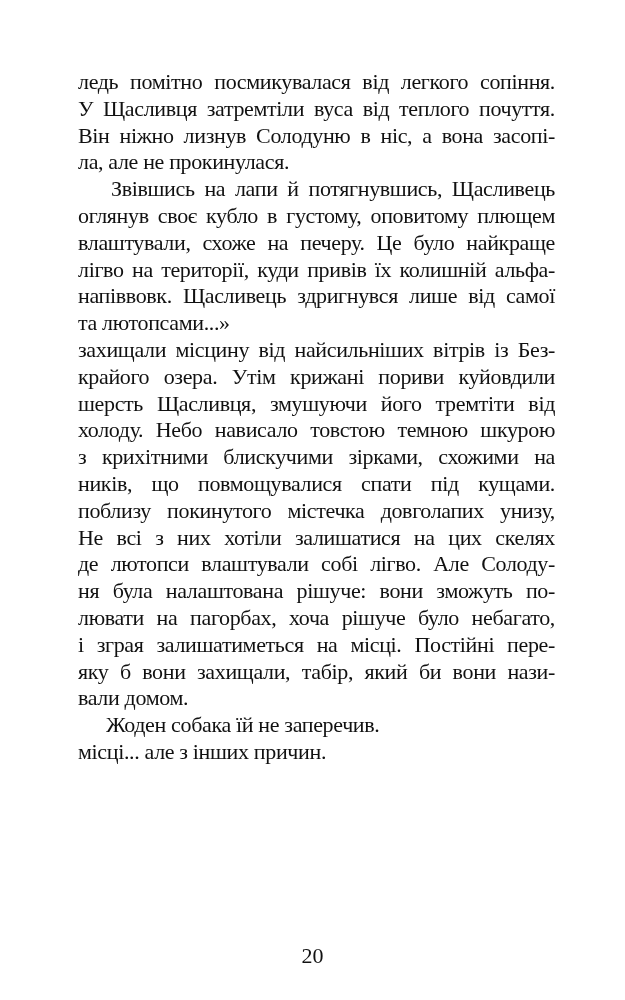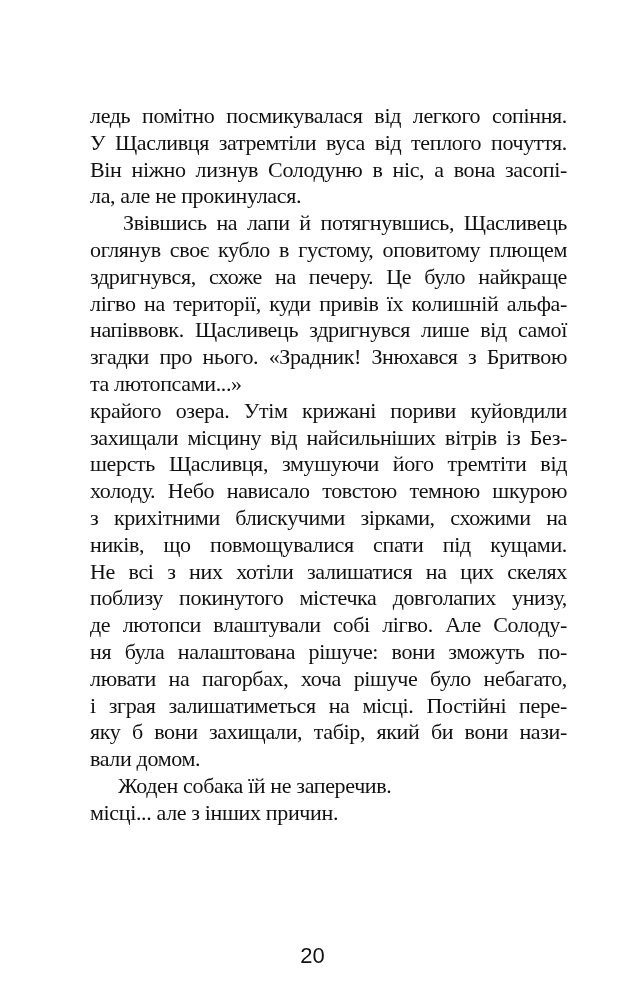--- a/index.html
+++ b/index.html
@@ -1,81 +1,79 @@
 <!DOCTYPE html>
 <html><head>
   <meta charset="utf-8">
   <style>
     html, body { margin: 0; padding: 0; background: #ffffff; }
     body { width: 625px; height: 1000px; position: relative; overflow: hidden; }
     .page {
       position: absolute;
-      left: 90px;
+      left: 78px;
       top: 69px;
       width: 477px;
       font-family: "Liberation Serif", serif;
       font-size: 22px;
       color: #111111;
       letter-spacing: -0.35px;
       word-spacing: 0px;
-      margin-top: 34px;
     }
     .line {
       display: block;
       height: 26.8px;
       line-height: 26.8px;
       white-space: nowrap;
       text-align: justify;
       text-align-last: justify;
     }
     .line.last { text-align-last: left; }
     .line.indent { padding-left: 28px; }
     .line.indent-wide { padding-left: 33px; }
     .page-number {
       position: absolute;
       left: 0;
       width: 625px;
       top: 943px;
       text-align: center;
-      font-family: Liberation Sans, sans-serif;
+      font-family: Liberation Serif, serif;
       font-size: 22px;
       color: #111111;
     }
   </style>
 </head>
 <body>
 
 <div class="page">
 
   <div class="paragraph">
     <span class="line">ледь помітно посмикувалася від легкого сопіння.</span>
     <span class="line">У Щасливця затремтіли вуса від теплого почуття.</span>
     <span class="line">Він ніжно лизнув Солодуню в ніс, а вона засопі-</span>
     <span class="line last">ла, але не прокинулася.</span>
   </div>
 
   <div class="paragraph">
     <span class="line indent-wide">Звівшись на лапи й потягнувшись, Щасливець</span>
     <span class="line">оглянув своє кубло в густому, оповитому плющем</span>
-    <span class="line">здригнувся, схоже на печеру. Це було найкраще</span>
+    <span class="line">влаштували, схоже на печеру. Це було найкраще</span>
     <span class="line">лігво на території, куди привів їх колишній альфа-</span>
     <span class="line">напіввовк. Щасливець здригнувся лише від самої</span>
-    <span class="line">згадки про нього. «Зрадник! Знюхався з Бритвою</span>
     <span class="line last">та лютопсами...»</span>
   </div>
 
   <div class="paragraph">
+    <span class="line">захищали місцину від найсильніших вітрів із Без-</span>
     <span class="line">крайого озера. Утім крижані пориви куйовдили</span>
-    <span class="line">захищали місцину від найсильніших вітрів із Без-</span>
     <span class="line">шерсть Щасливця, змушуючи його тремтіти від</span>
     <span class="line">холоду. Небо нависало товстою темною шкурою</span>
     <span class="line">з крихітними блискучими зірками, схожими на</span>
     <span class="line">ників, що повмощувалися спати під кущами.</span>
+    <span class="line">поблизу покинутого містечка довголапих унизу,</span>
     <span class="line">Не всі з них хотіли залишатися на цих скелях</span>
-    <span class="line">поблизу покинутого містечка довголапих унизу,</span>
     <span class="line">де лютопси влаштували собі лігво. Але Солоду-</span>
     <span class="line">ня була налаштована рішуче: вони зможуть по-</span>
     <span class="line">лювати на пагорбах, хоча рішуче було небагато,</span>
     <span class="line">і зграя залишатиметься на місці. Постійні пере-</span>
     <span class="line">яку б вони захищали, табір, який би вони нази-</span>
     <span class="line last">вали домом.</span>
   </div>
 
   <div class="paragraph">
     <span class="line indent last">Жоден собака їй не заперечив.</span>

